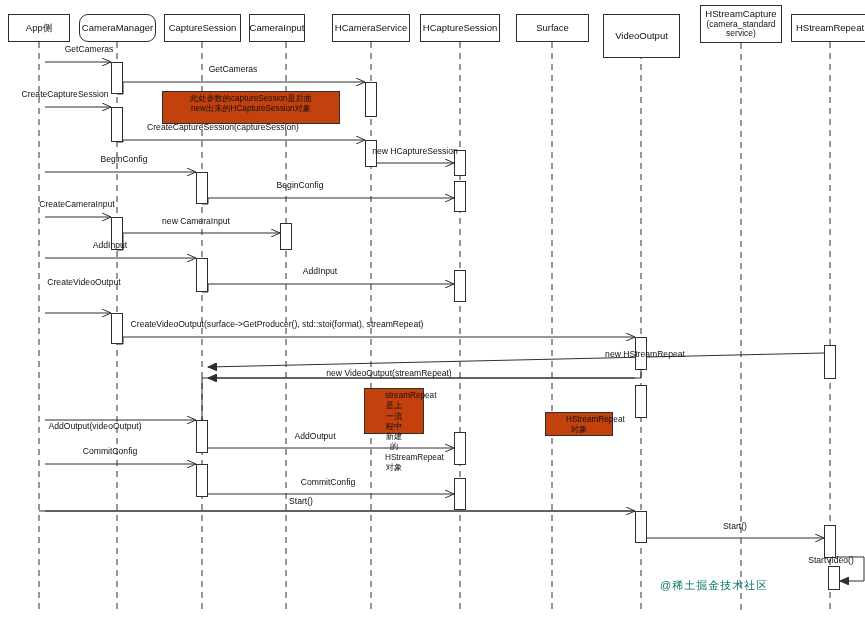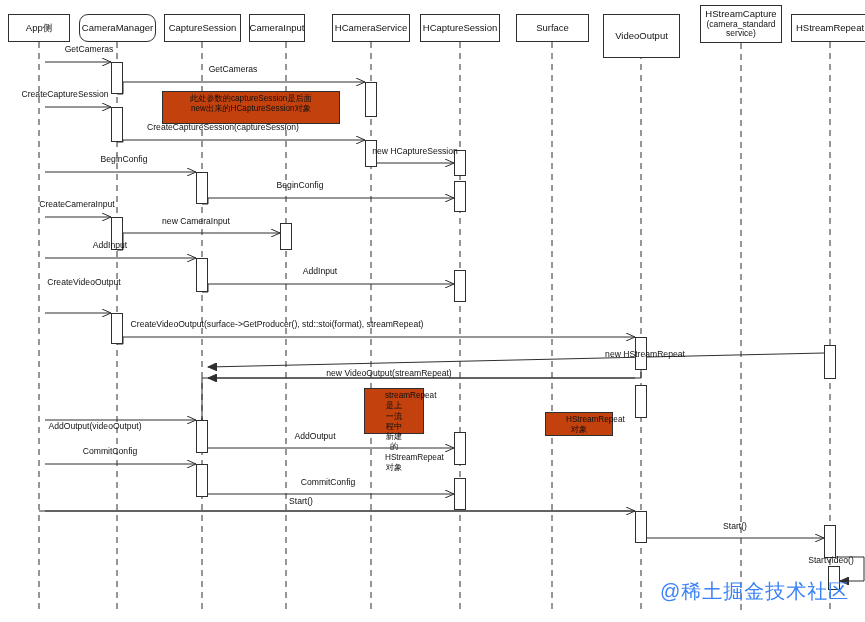--- a/index.html
+++ b/index.html
@@ -16,21 +16,21 @@
     position:absolute;font-size:8.6px;color:#111;white-space:nowrap;
     transform:translateX(-50%);
   }
   .note{
     position:absolute;border:1px solid #2f2f2f;background:#c2410c;
     font-size:8.2px;color:#111;line-height:1.25;text-align:center;
     box-sizing:border-box;padding:2px 20px;
   }
   .activation{position:absolute;border:1px solid #2f2f2f;background:#fff;box-sizing:border-box;}
   .watermark{
-    position:absolute;font-size:20px;color:#3b82f6;white-space:nowrap;
+    position:absolute;font-size:11px;color:#0f766e;white-space:nowrap;
     letter-spacing:1px;
   }
 </style>
 </head>
 <body>
 
 <div id="canvas">
 
   <svg id="svg" xmlns="http://www.w3.org/2000/svg">
     <defs>

